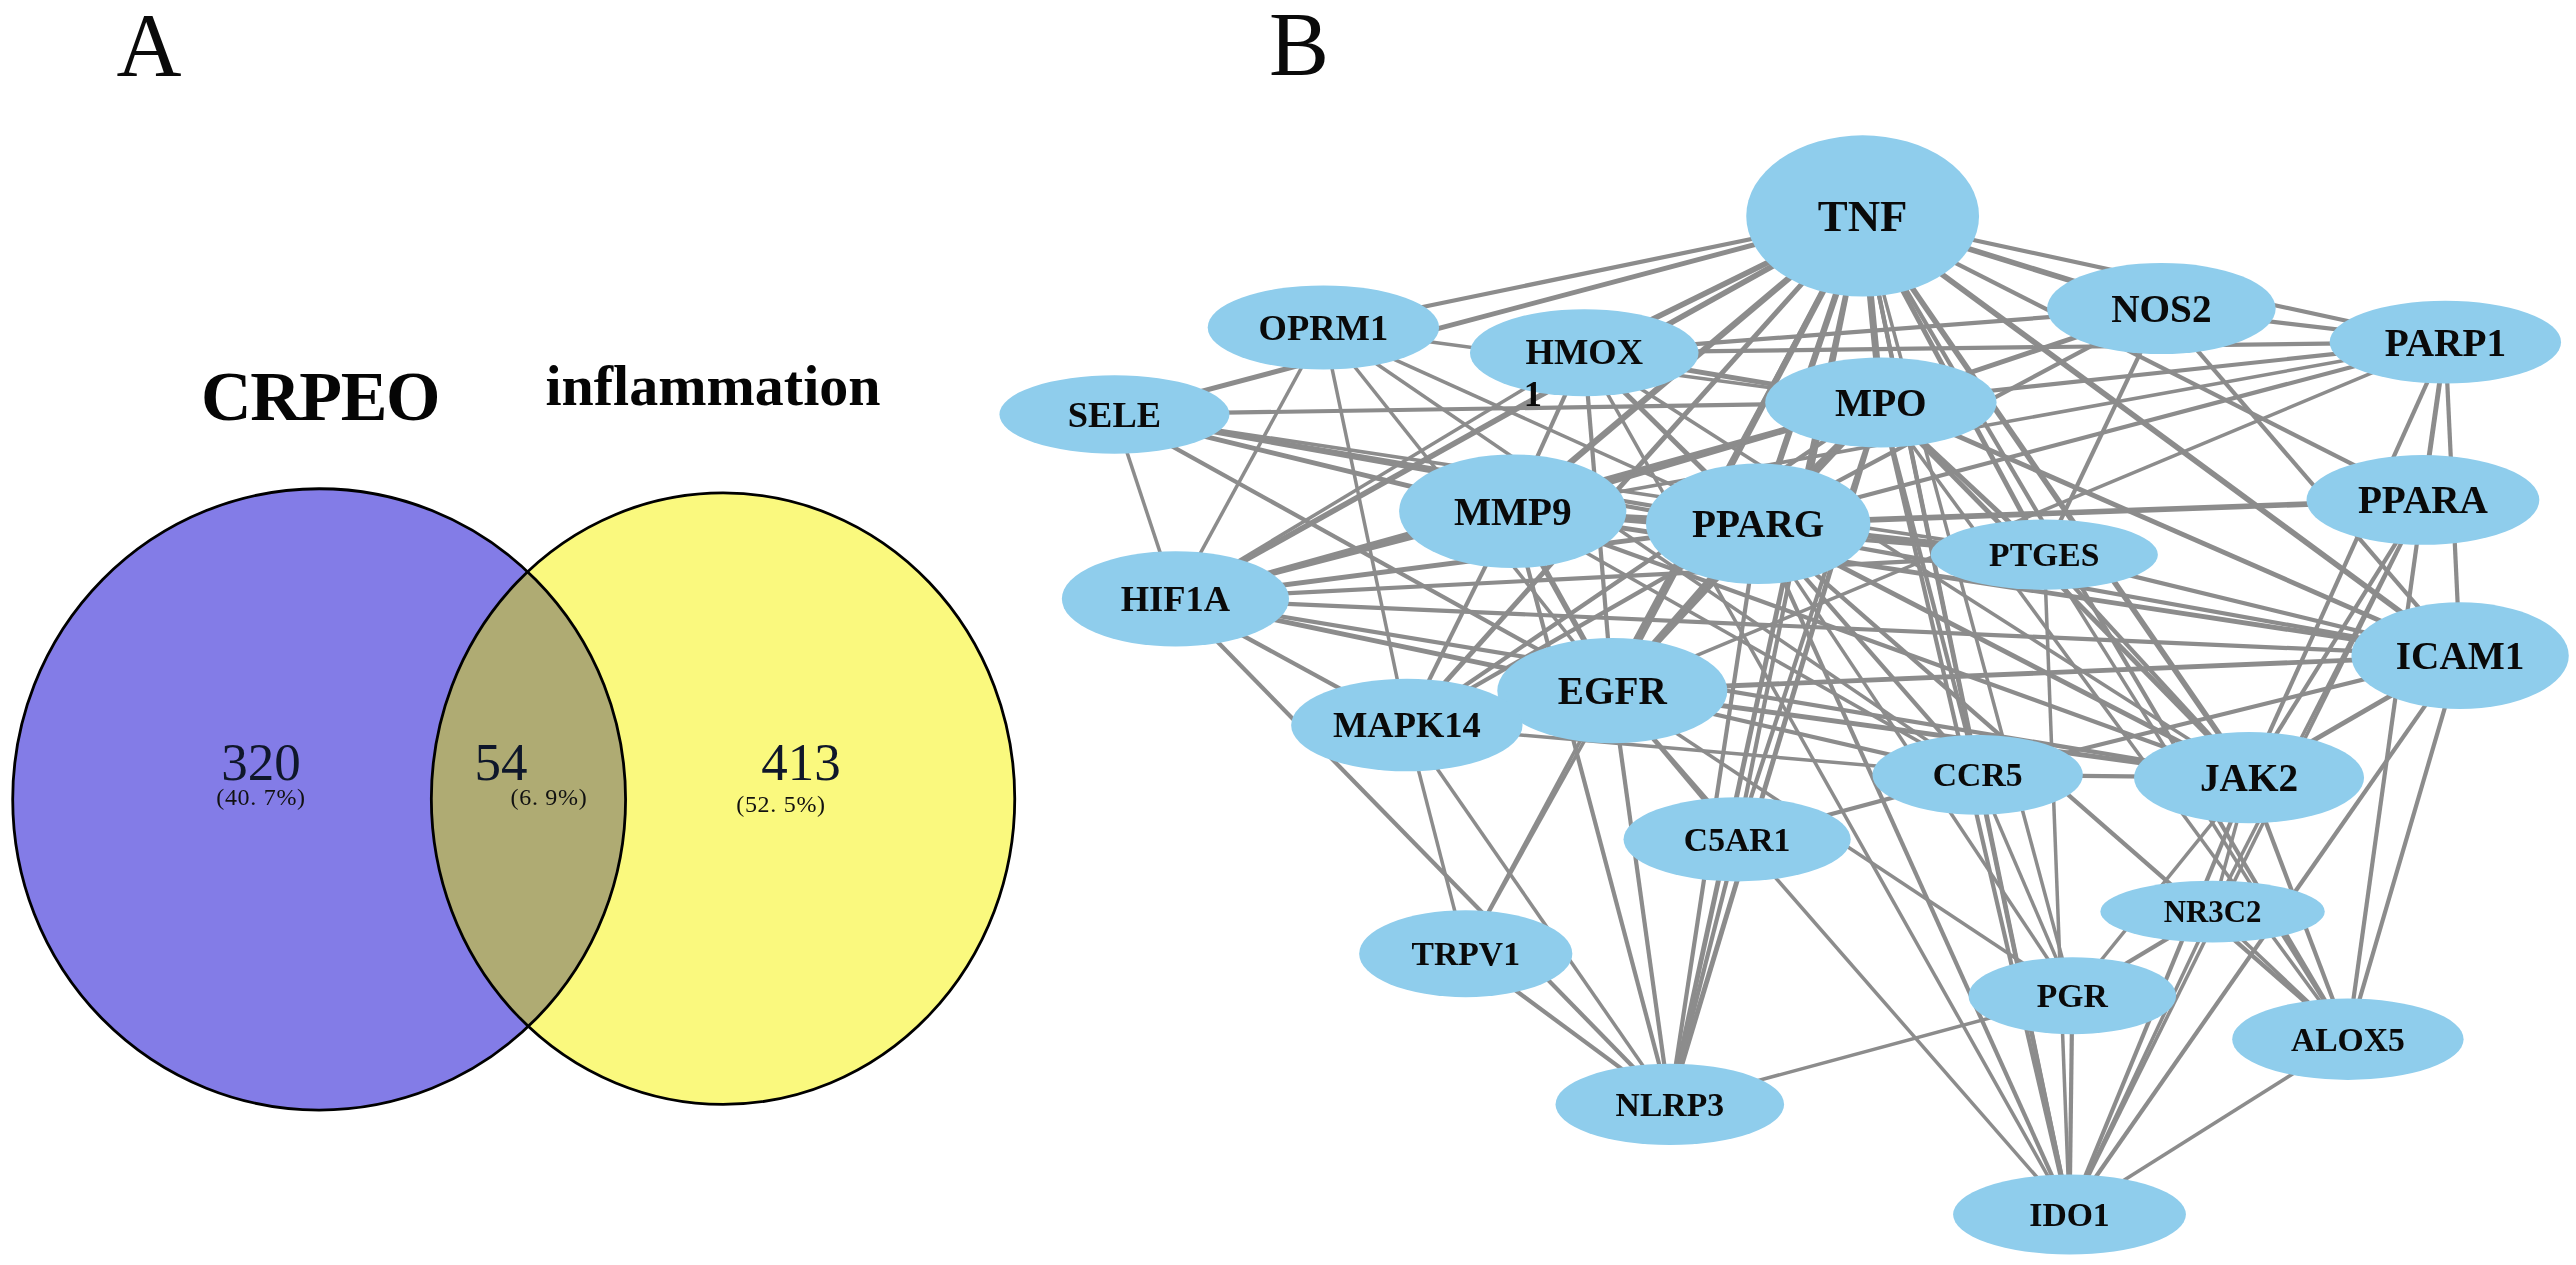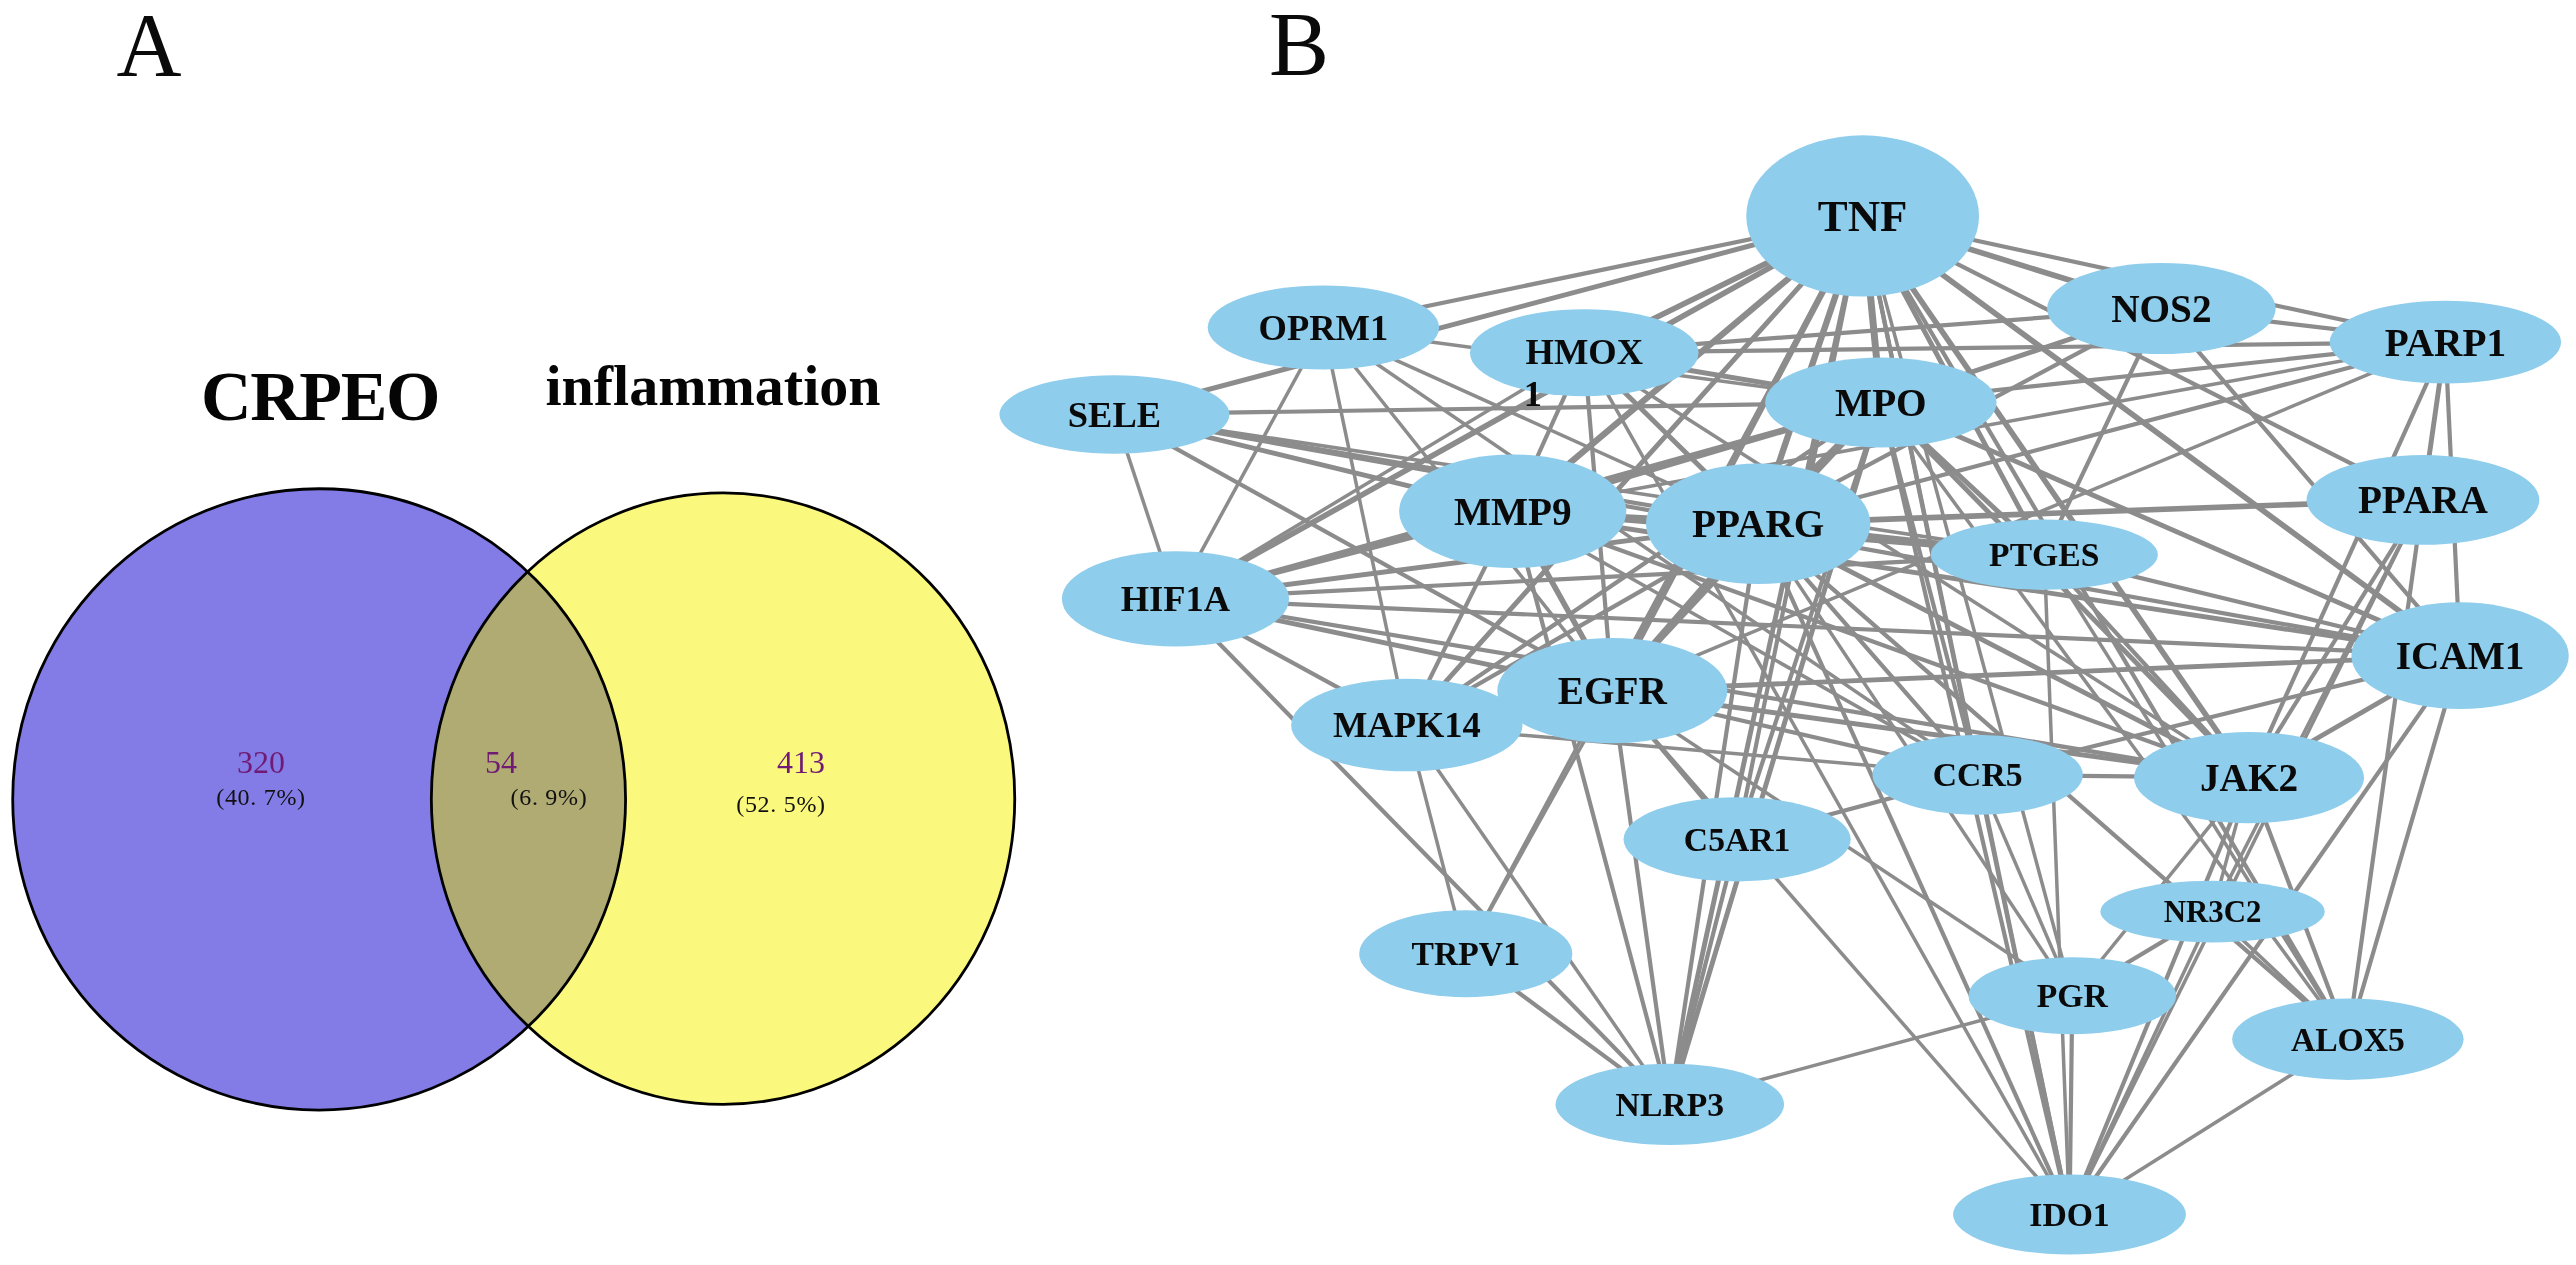--- a/index.html
+++ b/index.html
@@ -2,21 +2,21 @@
 <html style="font-size:11.2px"><head>
 <meta charset="utf-8">
 <style>
   html,body{margin:0;padding:0;background:#ffffff;}
   #page{position:relative;width:2576px;height:1265px;background:#ffffff;overflow:hidden;
         font-family:"Liberation Serif","DejaVu Serif",serif;}
   .abs{position:absolute;}
   .center{transform:translate(-50%,-50%);text-align:center;white-space:nowrap;}
   .panel-letter{font-size:90px;color:#0a0a0a;line-height:1;}
   .set-label{font-weight:bold;color:#050505;line-height:1;}
-  .venn-count{font-size:32px;color:#701a75;line-height:1;}
+  .venn-count{font-size:53px;color:#0f172a;line-height:1;}
   .venn-pct{font-size:24px;color:#111;line-height:1;letter-spacing:0.7px;}
   svg text{font-family:"Liberation Serif","DejaVu Serif",serif;}
 </style>
 </head>
 <body>
 
 <div id="page">
 
   <div class="abs center panel-letter" style="left:149px;top:46px;">A</div>
 

